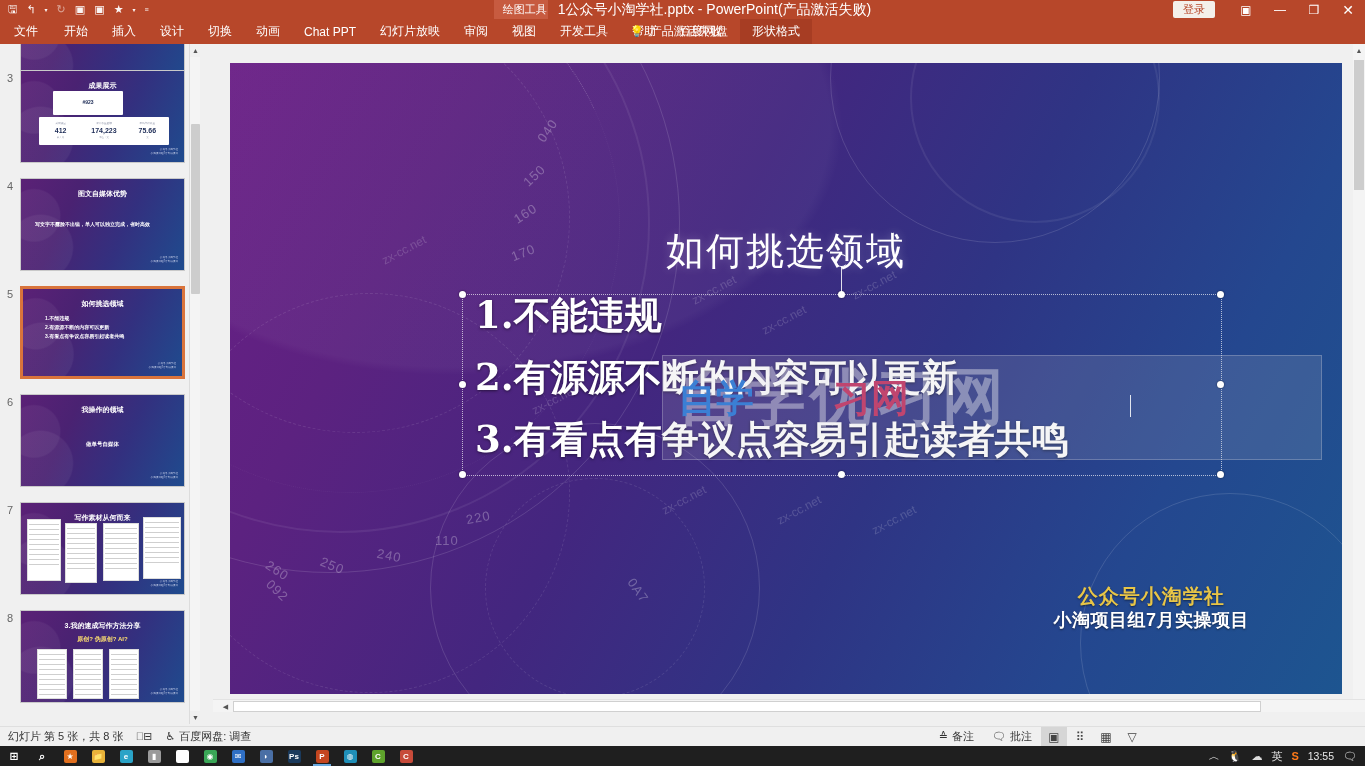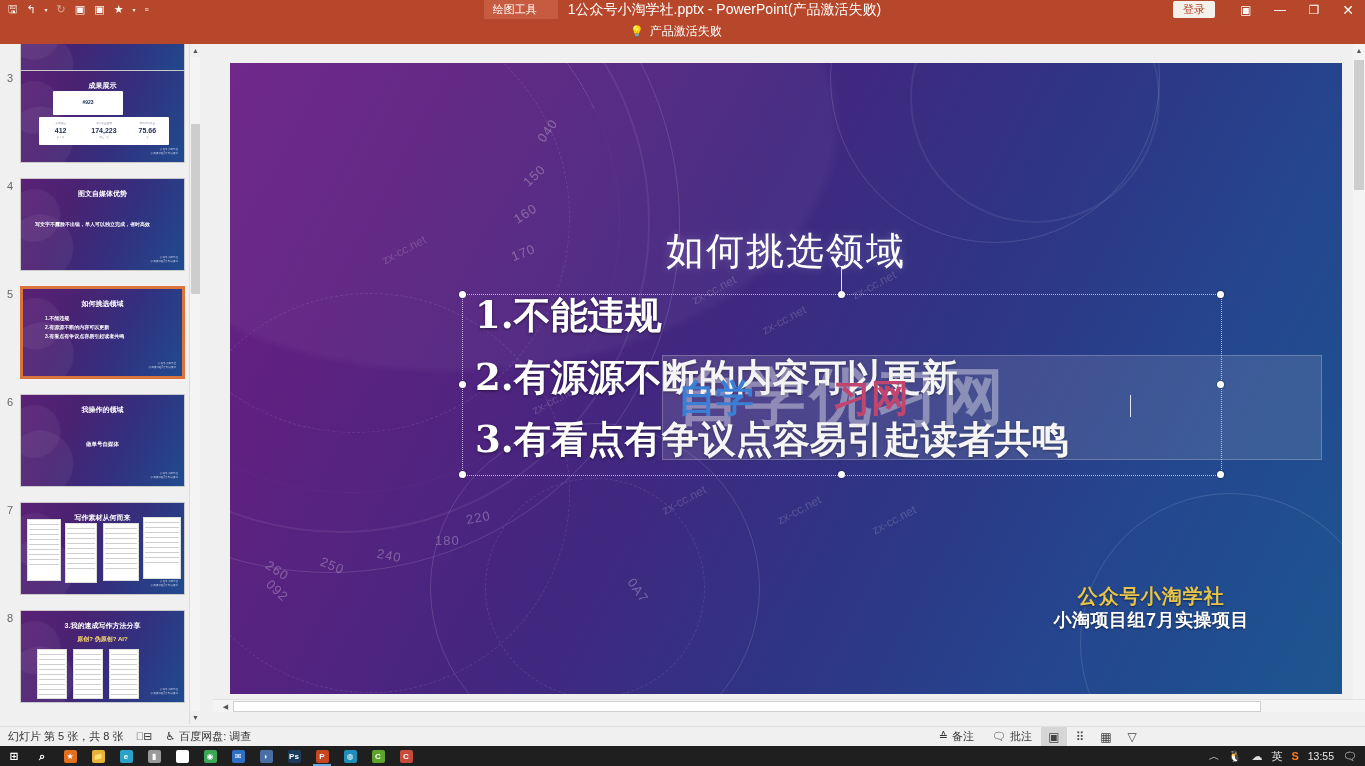--- a/index.html
+++ b/index.html
@@ -18,21 +18,21 @@
     background:#b7472a; color:#fff;
   }
   .qat{ position:absolute; left:8px; top:0; height:19px; display:flex; align-items:center; gap:9px; }
   .qat .qicon{ font-size:11px; color:#fff; opacity:.95; line-height:1; cursor:pointer; }
   .title-center{
     position:absolute; left:0; top:0; width:1365px; height:19px;
     display:flex; align-items:center; justify-content:center; gap:10px;
     pointer-events:none;
   }
   .ctx-tab{
-    background:#c75b40; color:#fff; font-size:11px; padding:2px 21px 3px 9px; line-height:14px;
+    background:#c75b40; color:#fff; font-size:11px; padding:2px 1px 3px 9px; line-height:14px;
   }
   .doc-title{ font-size:14px; color:#fff; white-space:nowrap; }
   .win-right{
     position:absolute; right:0; top:0; height:19px; display:flex; align-items:center; gap:0;
   }
   .login-btn{
     background:#f4f0ea; color:#b7472a; font-size:11px; border-radius:2px;
     padding:1px 10px 2px 10px; margin-right:14px; cursor:pointer; line-height:14px;
   }
   .wbtn{ width:34px; height:19px; display:flex; align-items:center; justify-content:center;
@@ -249,20 +249,36 @@
     <div class="win-right">
       <span class="login-btn">登录</span>
       <span class="wbtn">▣</span>
       <span class="wbtn">—</span>
       <span class="wbtn">❐</span>
       <span class="wbtn close">✕</span>
     </div>
   </div>
 
   <div class="ribbon">
+    <div class="tabs" id="tabs">
+        <div class="tab file">文件</div>
+        <div class="tab">开始</div>
+        <div class="tab">插入</div>
+        <div class="tab">设计</div>
+        <div class="tab">切换</div>
+        <div class="tab">动画</div>
+        <div class="tab">Chat PPT</div>
+        <div class="tab">幻灯片放映</div>
+        <div class="tab">审阅</div>
+        <div class="tab">视图</div>
+        <div class="tab">开发工具</div>
+        <div class="tab">帮助</div>
+        <div class="tab">百度网盘</div>
+        <div class="tab active">形状格式</div>
+      </div>
     <div class="tell-me" id="tellme" style="left:620px;position:absolute;">
       <span class="bulb">💡</span>
       <span>产品激活失败</span>
     </div>
   </div>
 
   <div class="workarea">
 
     <div class="thumbpane">
       <div class="thumb-scroll" id="thumbscroll">
@@ -462,21 +478,21 @@
         <div class="ring" style="left:200px;top:360px;width:330px;height:330px;"></div>
         <div class="ring d" style="left:255px;top:415px;width:220px;height:220px;"></div>
         <div class="ring" style="left:850px;top:430px;width:300px;height:300px;"></div>
         <div class="ring d" style="left:-60px;top:230px;width:400px;height:400px;"></div>
         <div id="gnums">
             <div class="gnum" style="left: 305px; top: 60px; transform: rotate(-55deg);">040</div>
             <div class="gnum" style="left: 292px; top: 105px; transform: rotate(-44deg);">150</div>
             <div class="gnum" style="left: 283px; top: 143px; transform: rotate(-33deg);">160</div>
             <div class="gnum" style="left: 281px; top: 182px; transform: rotate(-22deg);">170</div>
             <div class="gnum" style="left: 236px; top: 447px; transform: rotate(-11deg);">220</div>
-            <div class="gnum" style="left: 205px; top: 470px; transform: rotate(0deg);">180</div>
+            <div class="gnum" style="left: 205px; top: 470px; transform: rotate(0deg);">110</div>
             <div class="gnum" style="left: 147px; top: 485px; transform: rotate(11deg);">240</div>
             <div class="gnum" style="left: 90px; top: 495px; transform: rotate(22deg);">250</div>
             <div class="gnum" style="left: 35px; top: 500px; transform: rotate(33deg);">260</div>
             <div class="gnum" style="left: 35px; top: 520px; transform: rotate(44deg);">092</div>
             <div class="gnum" style="left: 395px; top: 520px; transform: rotate(55deg);">0A7</div>
           </div>
 
         <div class="slide-title">如何挑选领域</div>
 
         <div id="wmtiles">

